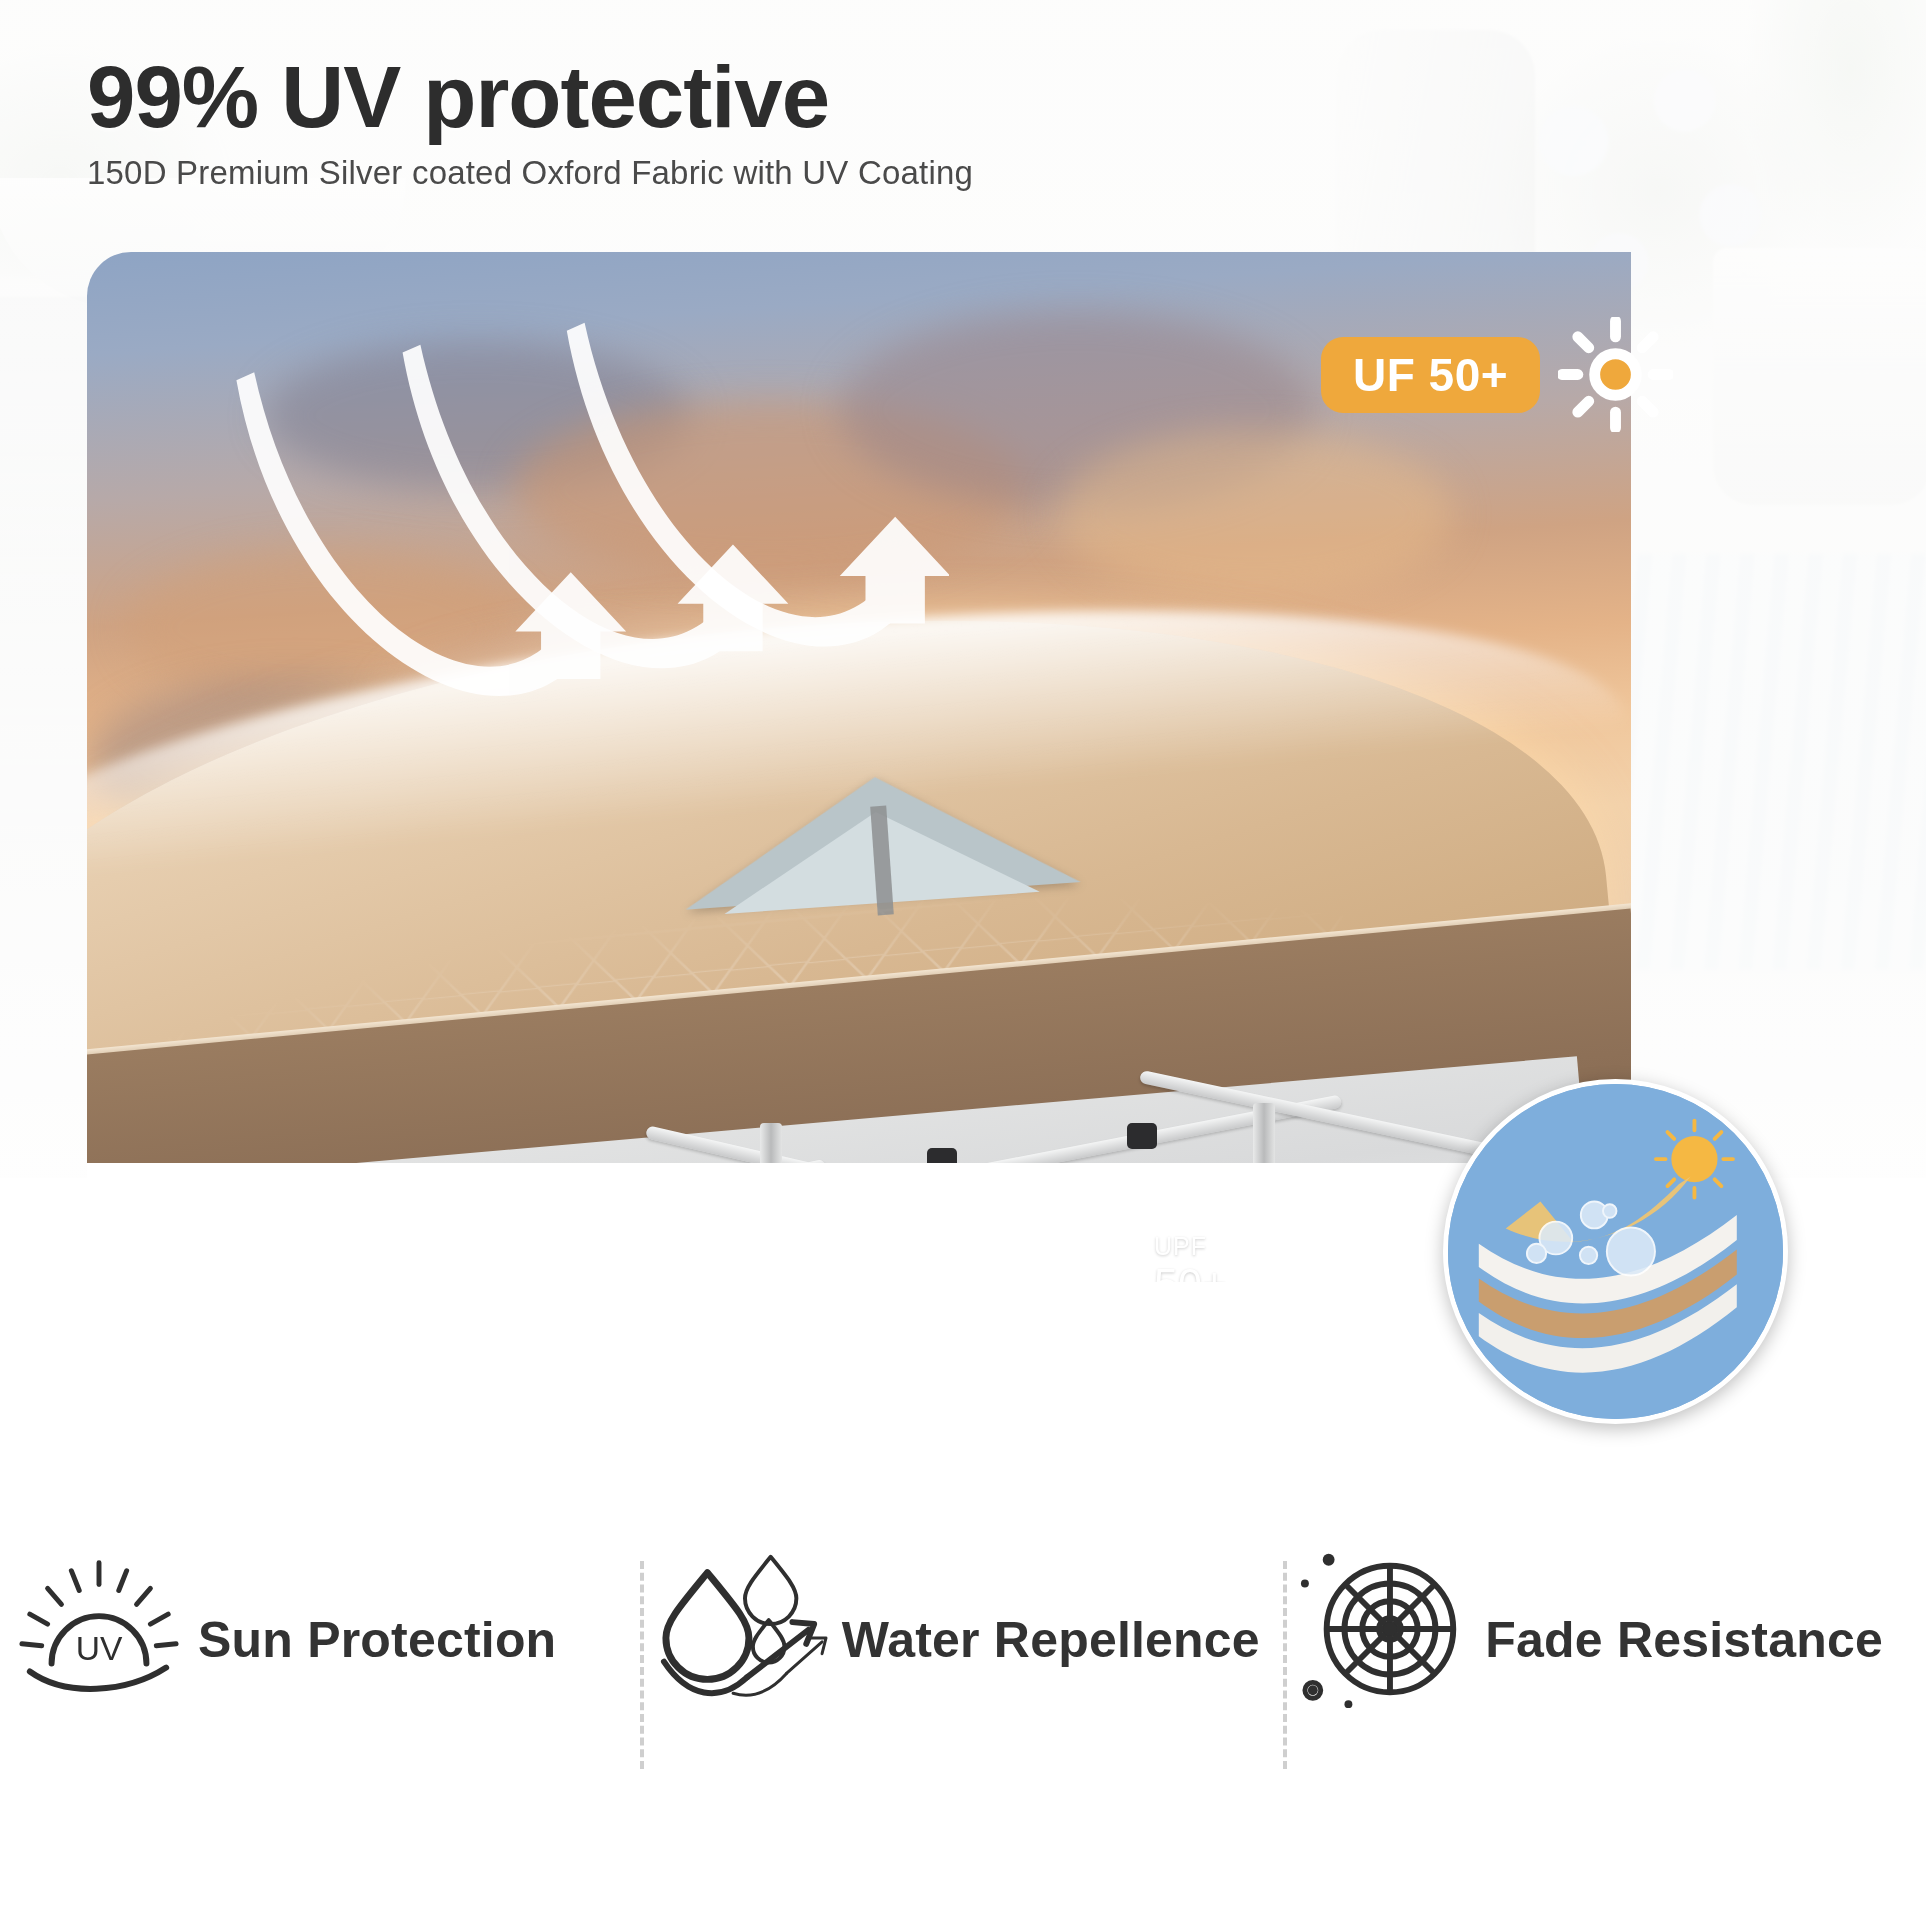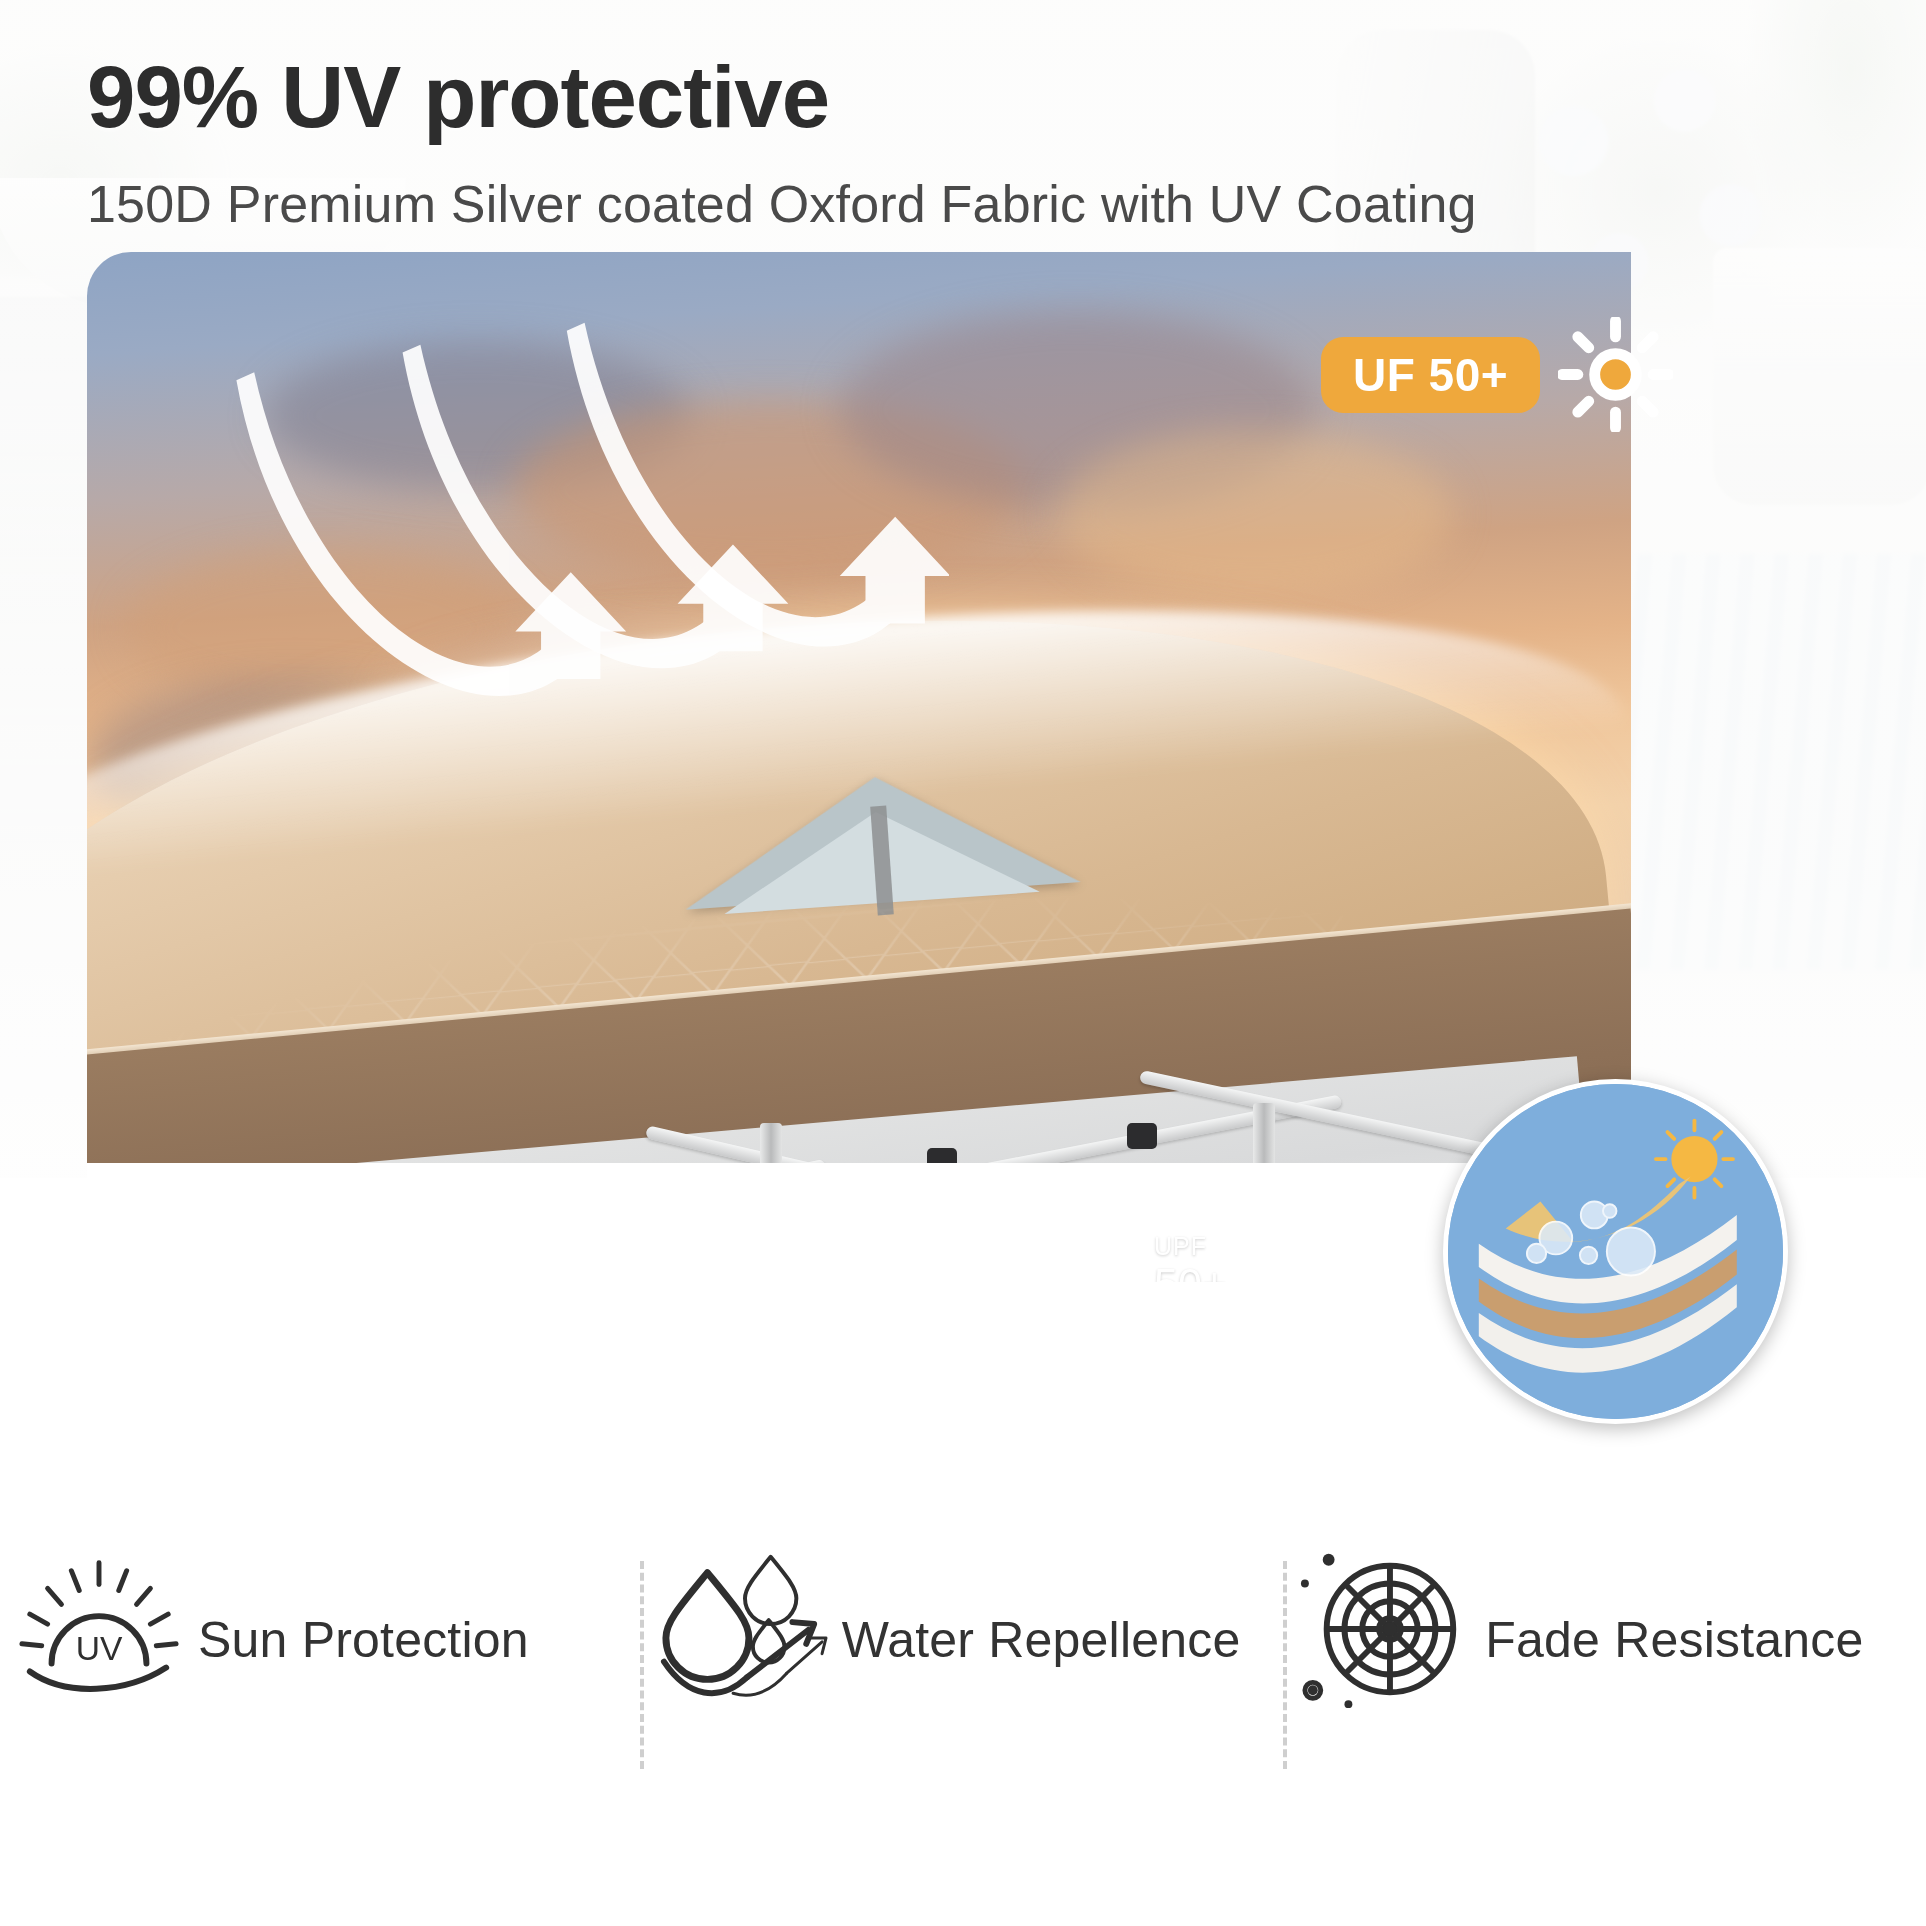--- a/index.html
+++ b/index.html
@@ -85,21 +85,21 @@
   }
 
   
   .headline-wrap { position:absolute; left:87px; top:51px; z-index:5; }
   .headline {
     font-size:87px; font-weight:bold; color:#2d2d2d;
     letter-spacing:-1px; line-height:1.05;
     text-shadow:0 2px 5px rgba(255,255,255,.85);
   }
   .subhead {
-    margin-top:32px; font-size:52px; color:#4a4a4a; font-weight:normal;
+    margin-top:12px; font-size:33px; color:#4a4a4a; font-weight:normal;
     letter-spacing:0.2px;
     text-shadow:0 1px 4px rgba(255,255,255,.85);
   }
 
   
   .hero {
     position:absolute; left:87px; top:252px; width:1544px; height:1030px;
     border-radius:44px 0 0 0;
     overflow:hidden; z-index:4;
   }
@@ -242,21 +242,21 @@
   .features {
     position:absolute; left:0; top:1525px; width:1927px; height:396px; z-index:6;
     display:flex; align-items:flex-start;
   }
   .feature {
     flex:1; display:flex; flex-direction:row; align-items:center;
   }
   .feat-icon { height:208px; display:flex; align-items:center; justify-content:center; }
   .feat-icon svg { display:block; }
   .feat-label {
-    margin-top:22px; font-size:50px; color:#333333; letter-spacing:0.2px; white-space:nowrap;
+    margin-top:22px; font-size:50px; color:#333333; letter-spacing:0.2px; white-space:nowrap;font-weight:bold;
   }
   .divider {
     width:0; border-left:4px dashed #cfcfcf; height:208px; margin-top:36px;
     align-self:flex-start;
   }
 </style>
 </head>
 <body>
 
 <div class="bg-scene">

